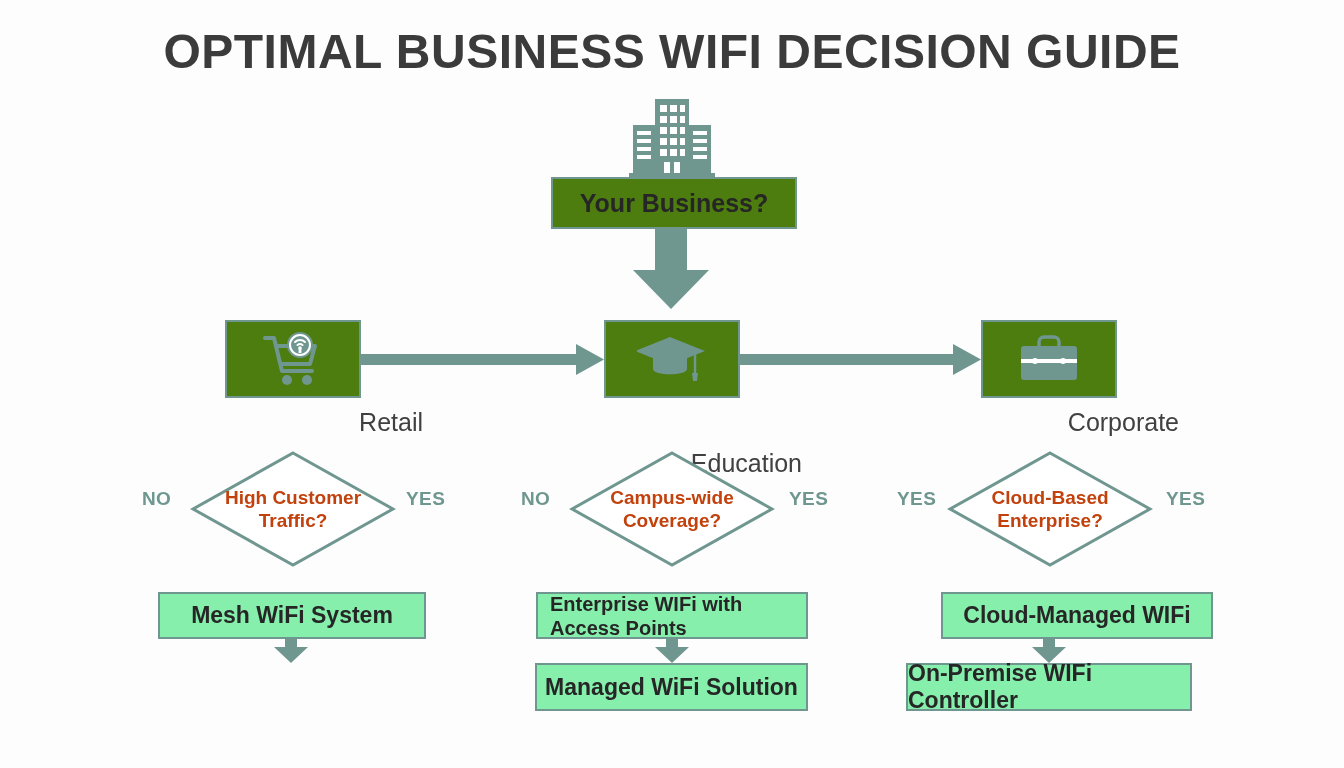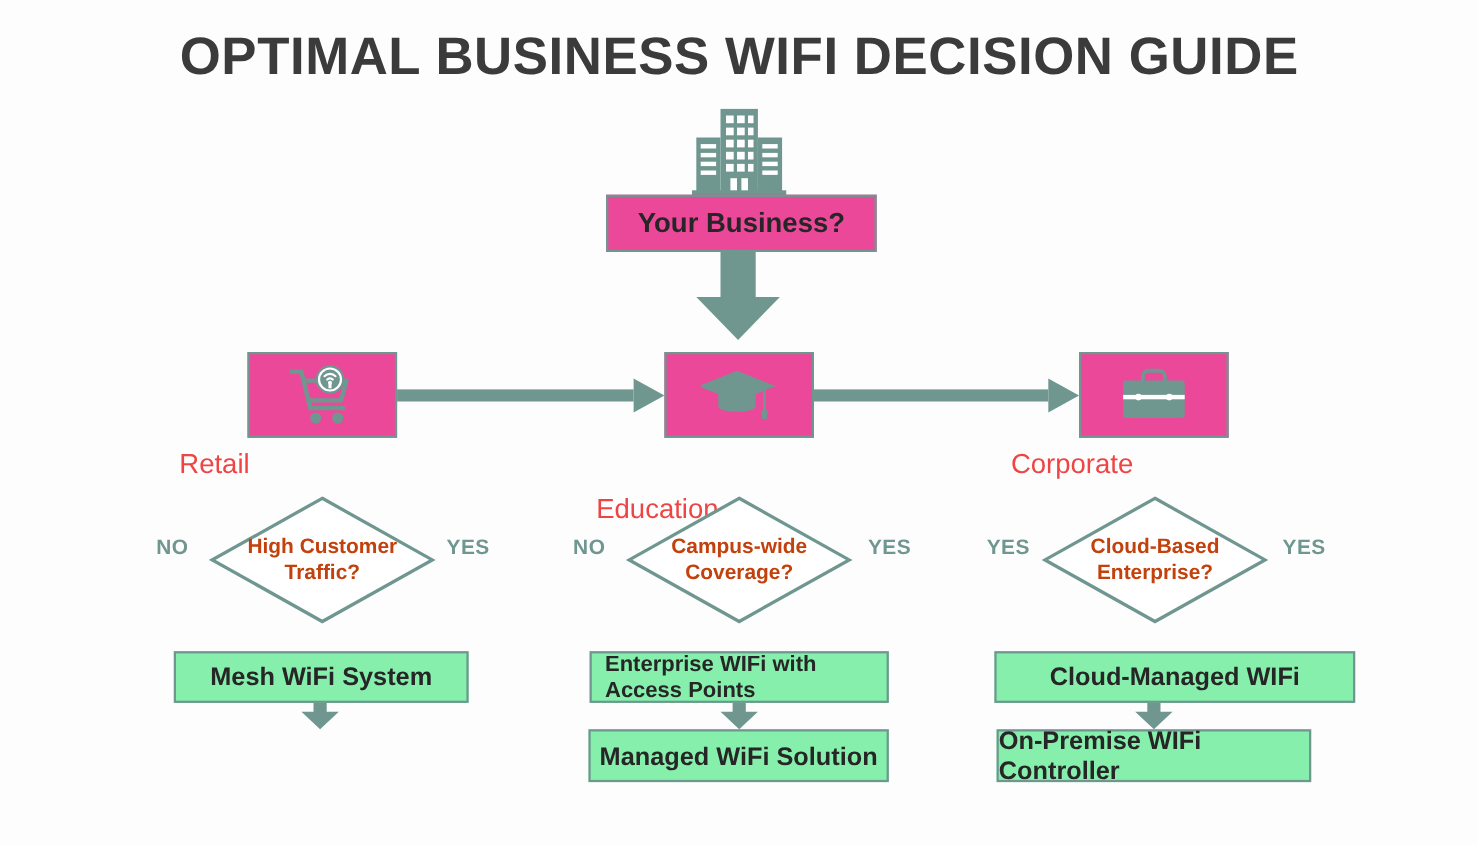--- a/index.html
+++ b/index.html
@@ -34,21 +34,21 @@
     letter-spacing: 0.5px;
     color: #3b3b3b;
     font-family: "Liberation Sans", sans-serif;
   }
 
   
   .node-box {
     position: absolute;
     box-sizing: border-box;
     border: 2px solid #6f9790;
-    background: #ec4899;
+    background: #4d7c0f;
     display: flex;
     align-items: center;
     justify-content: center;
     color: #262626;
     font-weight: bold;
   }
 
   
   .root-box {
     left: 551px;
@@ -65,23 +65,23 @@
     top: 320px;
   }
   .cat-box.retail { left: 225px; }
   .cat-box.education { left: 604px; }
   .cat-box.corporate { left: 981px; }
 
   .cat-label {
     position: absolute;
     top: 408px;
     width: 260px;
-    text-align: left;
+    text-align: right;
     font-size: 25px;
-    color: #ef4444;
+    color: #404040;
     font-weight: normal;
   }
   .cat-label.retail { left: 163px; }
   .cat-label.education { left: 542px; margin-top: 41px; }
   .cat-label.corporate { left: 919px; }
 
   
   .diamond-wrap {
     position: absolute;
     width: 206px;
@@ -146,21 +146,21 @@
     justify-content: flex-start;
     font-size: 20px;
     padding-left: 12px;
     line-height: 1.2;
   }
 
   .r1a { left: 158px; top: 592px; width: 268px; height: 47px; }
   .r1b { left: 152px; top: 663px; width: 280px; height: 48px; }
   .r2a { left: 536px; top: 592px; width: 272px; height: 47px; }
   .r2b { left: 535px; top: 663px; width: 273px; height: 48px; }
-  .r3a { left: 904px; top: 592px; width: 328px; height: 47px; }
+  .r3a { left: 941px; top: 592px; width: 272px; height: 47px; }
   .r3b { left: 906px; top: 663px; width: 286px; height: 48px; }
 
   
   #connectors {
     position: absolute;
     left: 0;
     top: 0;
     width: 1344px;
     height: 768px;
     pointer-events: none;

